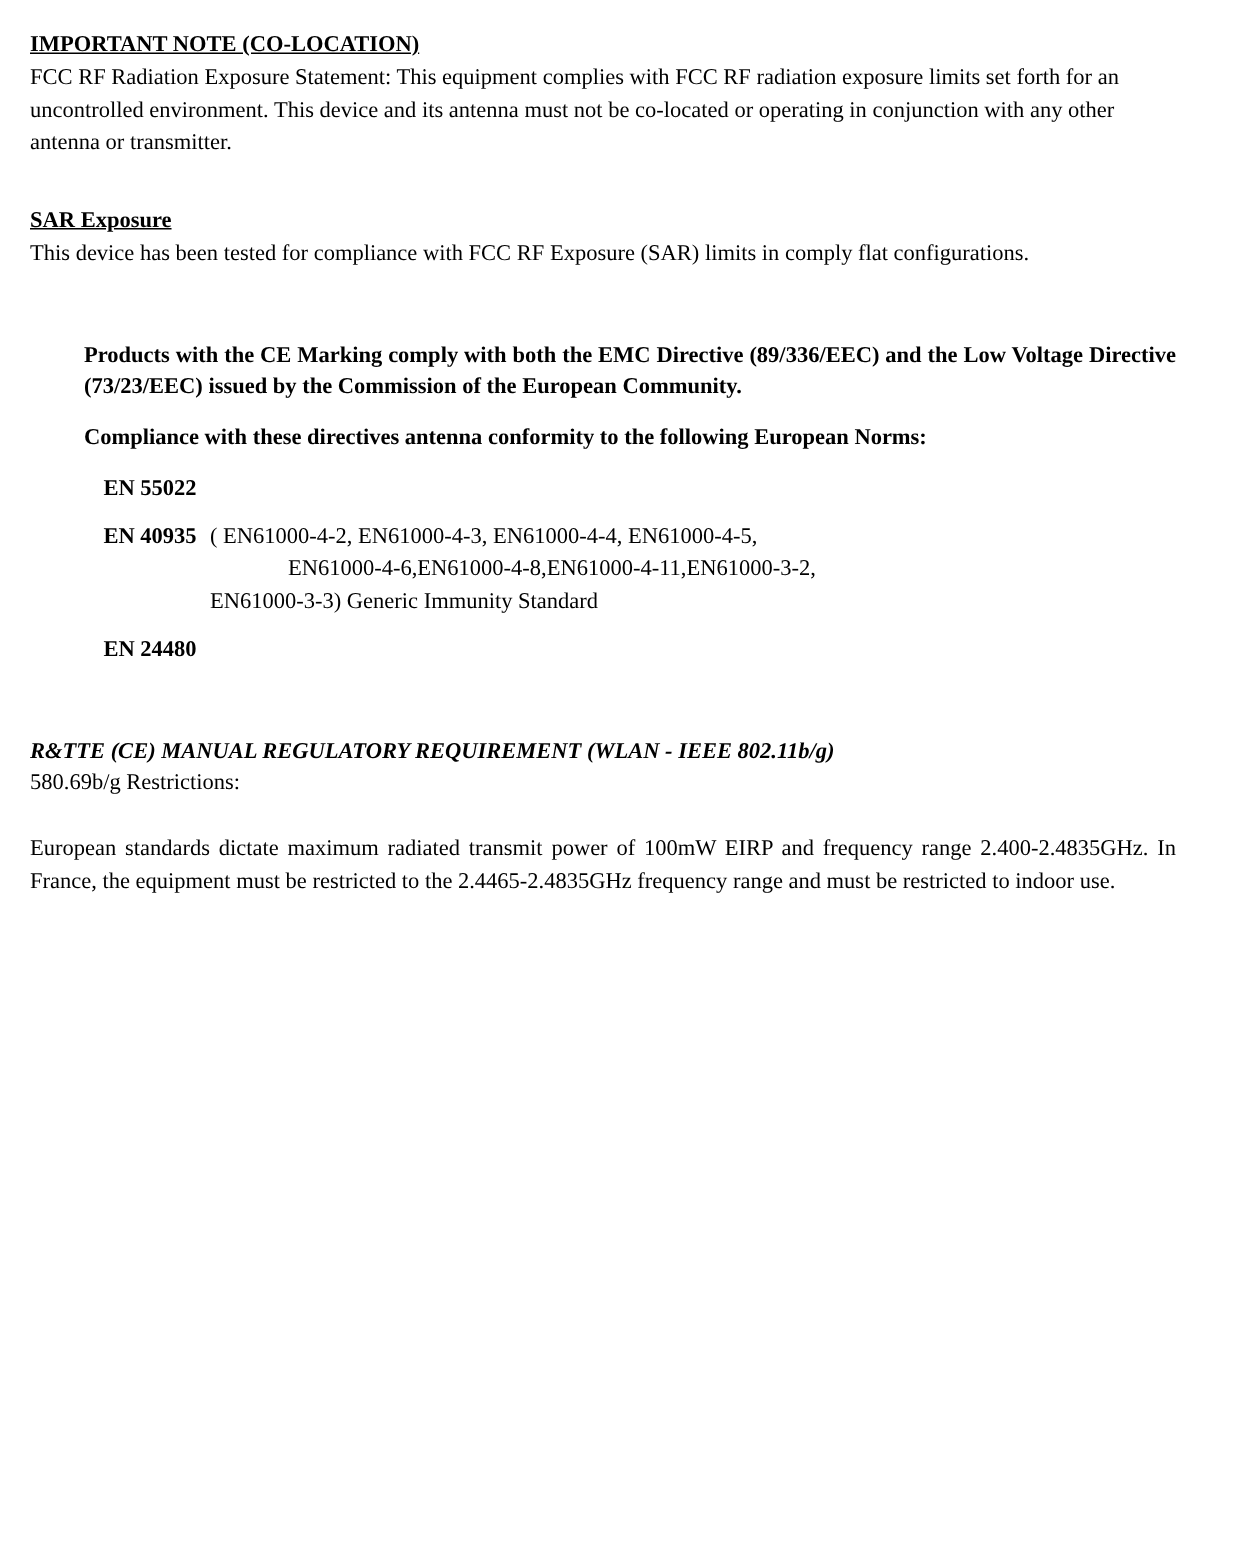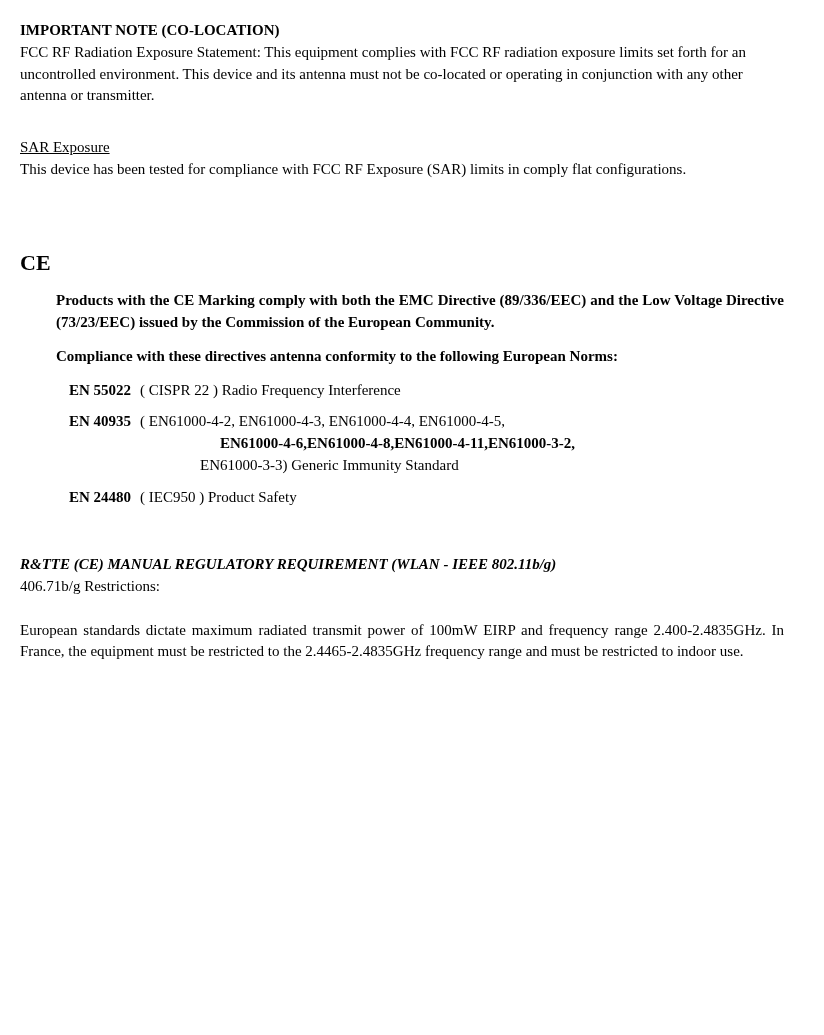--- a/index.html
+++ b/index.html
@@ -18,26 +18,27 @@
       padding: 20px 40px 20px 20px;
       line-height: 1.45;
     }
 
     .section {
       margin-bottom: 16px;
     }
 
     .title-underline {
       font-weight: bold;
+      text-decoration: underline;
       display: inline;
       text-align: center;
     }
 
     .bold-underline {
-      font-weight: normal;
+      font-weight: bold;
       text-decoration: underline;
     }
 
     .ce-heading {
       font-size: 22px;
       font-weight: bold;
       margin-top: 20px;
       margin-bottom: 12px;
     }
 
@@ -97,47 +98,44 @@
 
 <div class="section">
   <span class="bold-underline">SAR Exposure</span>
   <br>
   <span>This device has been tested for compliance with FCC RF Exposure (SAR) limits in comply flat configurations.</span>
 </div>
 
 <div class="spacer-large"></div>
 
 <div class="section">
-  <div class="ce-heading">CE</div>
 
   <div class="indented full-justify">Products with the CE Marking comply with both the EMC Directive (89/336/EEC) and the Low Voltage Directive (73/23/EEC) issued by the Commission of the European Community.</div>
 
   <div class="indented full-justify">Compliance with these directives antenna conformity to the following European Norms:</div>
 
   <div class="en-row">
     <span class="en-label">EN 55022</span>
-    <span class="en-content">( CISPR 22 ) Radio Frequency Interference</span>
   </div>
 
   <div class="en-row">
     <span class="en-label">EN  40935</span>
     <span class="en-content">
       ( EN61000-4-2, EN61000-4-3, EN61000-4-4, EN61000-4-5,<br>
-      <span style="margin-left:80px;font-weight:bold;">EN61000-4-6,EN61000-4-8,EN61000-4-11,EN61000-3-2,</span><br>
-      <span style="margin-left:60px;">EN61000-3-3) Generic Immunity Standard</span>
+      <span style="margin-left:52px;">EN61000-4-6,EN61000-4-8,EN61000-4-11,EN61000-3-2,</span><br>
+      <span style="">EN61000-3-3) Generic Immunity Standard</span>
     </span>
   </div>
 
   <div class="en-row">
     <span class="en-label">EN 24480</span>
-    <span class="en-content">( IEC950 ) Product Safety</span>
   </div>
 </div>
 
 <div class="spacer-large"></div>
 
 <div class="section">
   <span class="italic-bold-title">R&amp;TTE (CE) MANUAL REGULATORY REQUIREMENT (WLAN - IEEE 802.11b/g)</span>
   <br>
-  <span>406.71b/g Restrictions:</span>
+  <span>580.69b/g Restrictions:</span>
   <br><br>
   <span class="full-justify" style="display:block; text-align:justify;">European standards dictate maximum radiated transmit power of 100mW EIRP and frequency range 2.400-2.4835GHz. In France, the equipment must be restricted to the 2.4465-2.4835GHz frequency range and must be restricted to indoor use.</span>
 </div>
 
 </body></html>

